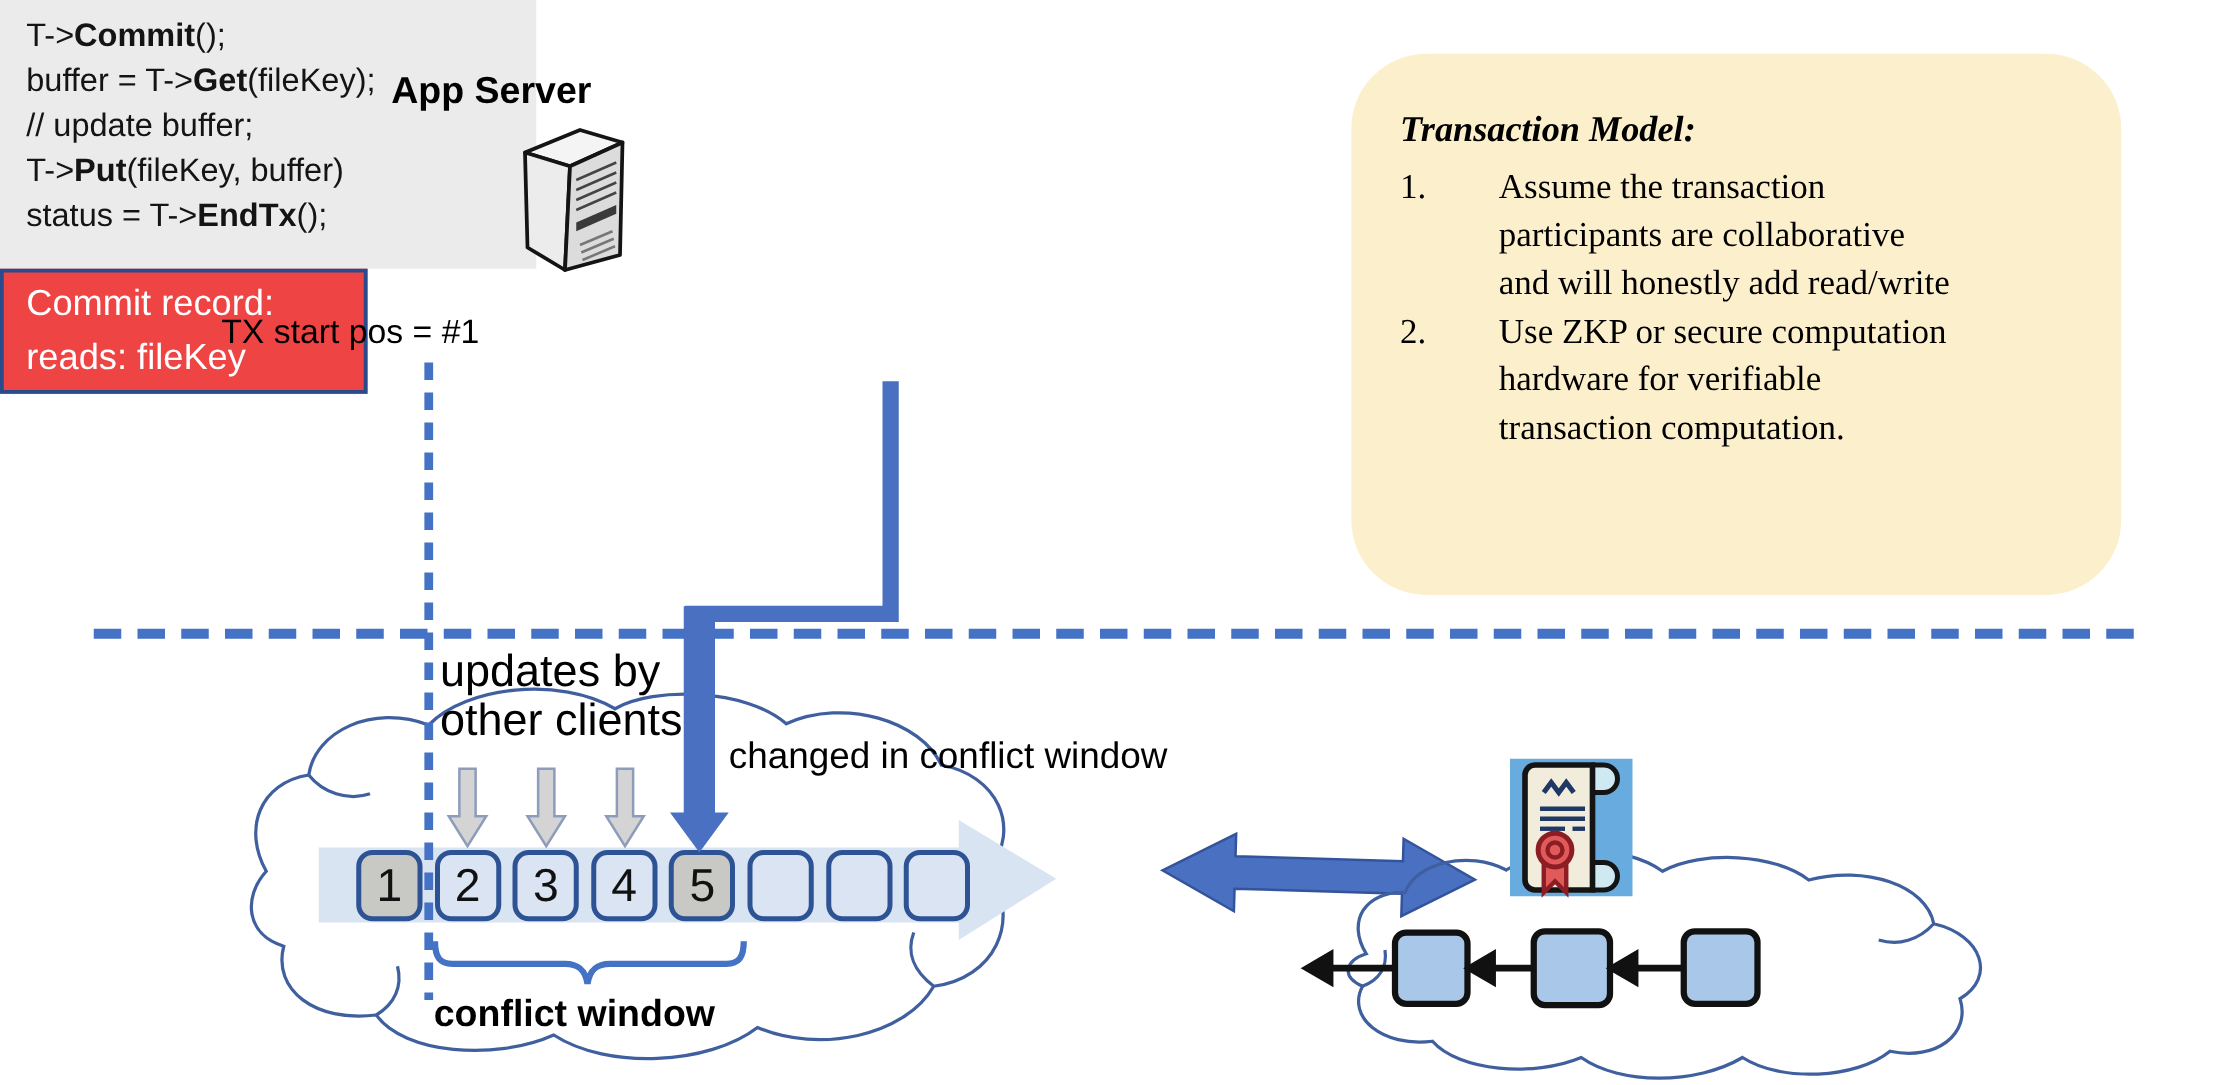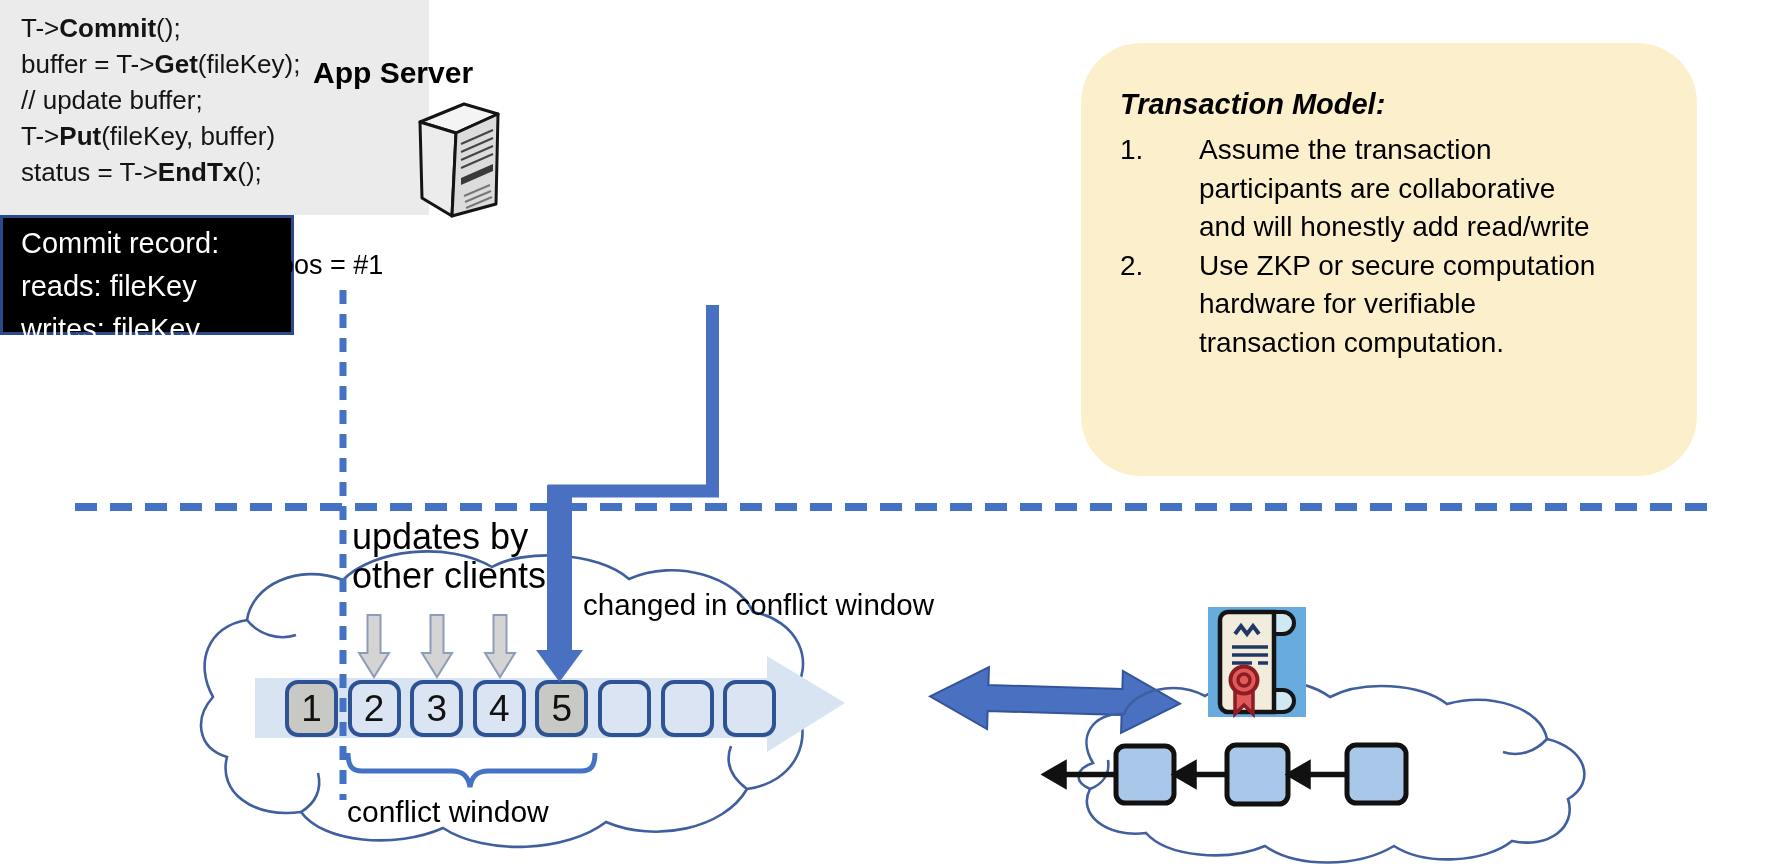--- a/index.html
+++ b/index.html
@@ -12,39 +12,39 @@
 
   #app-server-label{left:313px;top:56px;font-size:30px;font-weight:700;z-index:2;}
   #server-icon{left:408px;top:92px;z-index:2;}
 
   #code-block{left:499px;top:92px;width:429px;height:215px;background:#ebebeb;z-index:2;
               padding:10px 0 0 21px;box-sizing:border-box;font-size:26px;line-height:36px;color:#141414;}
   .code-line .b{font-weight:700;}
 
   #tx-start{left:177px;top:250px;font-size:27px;}
 
-  #commit-box{left:732px;top:322px;width:294px;height:120px;background:#000000;border:3px solid #2b4a8b;
+  #commit-box{left:732px;top:322px;width:294px;height:100px;background:#ef4444;border:3px solid #2b4a8b;
               box-sizing:border-box;color:#fff;font-size:29px;line-height:43px;padding:4px 0 0 18px;z-index:2;}
 
   #model-panel{position:absolute;left:1081px;top:43px;width:616px;height:433px;background:#fcf0cc;
-               border-radius:60px;z-index:2;box-sizing:border-box;padding:45px 30px 0 39px;}
+               border-radius:60px;z-index:2;box-sizing:border-box;padding:45px 30px 0 39px;font-family:Liberation Serif, serif;}
   .model-title{font-size:29px;font-weight:700;font-style:italic;margin-bottom:10px;}
   .model-item{display:flex;font-size:28px;line-height:38.5px;}
   .model-num{width:43px;flex:none;}
   .model-body div{white-space:pre-wrap;margin-left:36px;}
 
   .tbox{position:absolute;top:680px;width:53px;height:57px;border:4px solid #2e5395;border-radius:13px;
         box-sizing:border-box;display:flex;align-items:center;justify-content:center;
         font-size:37px;color:#111;z-index:2;}
   .tbox.blue{background:#dbe4f2;}
   .tbox.gray{background:#c8c8c4;}
 
   #updates-label{left:352px;top:517px;font-size:36px;line-height:39px;}
   #commit-note{left:583px;top:584px;font-size:29.5px;line-height:41px;}
-  #conflict-label{left:347px;top:795px;font-size:30px;font-weight:400;}
+  #conflict-label{left:347px;top:795px;font-size:30px;font-weight:700;}
   #blockchain-label{left:1328px;top:644px;font-size:32px;font-weight:700;}
 </style>
 </head>
 <body>
 
 <div id="canvas">
 
   <svg id="vec-base" width="1780" height="868" viewBox="0 0 1780 868">
 
     <g fill="none" stroke="#3f5f9e" stroke-width="2.6">

